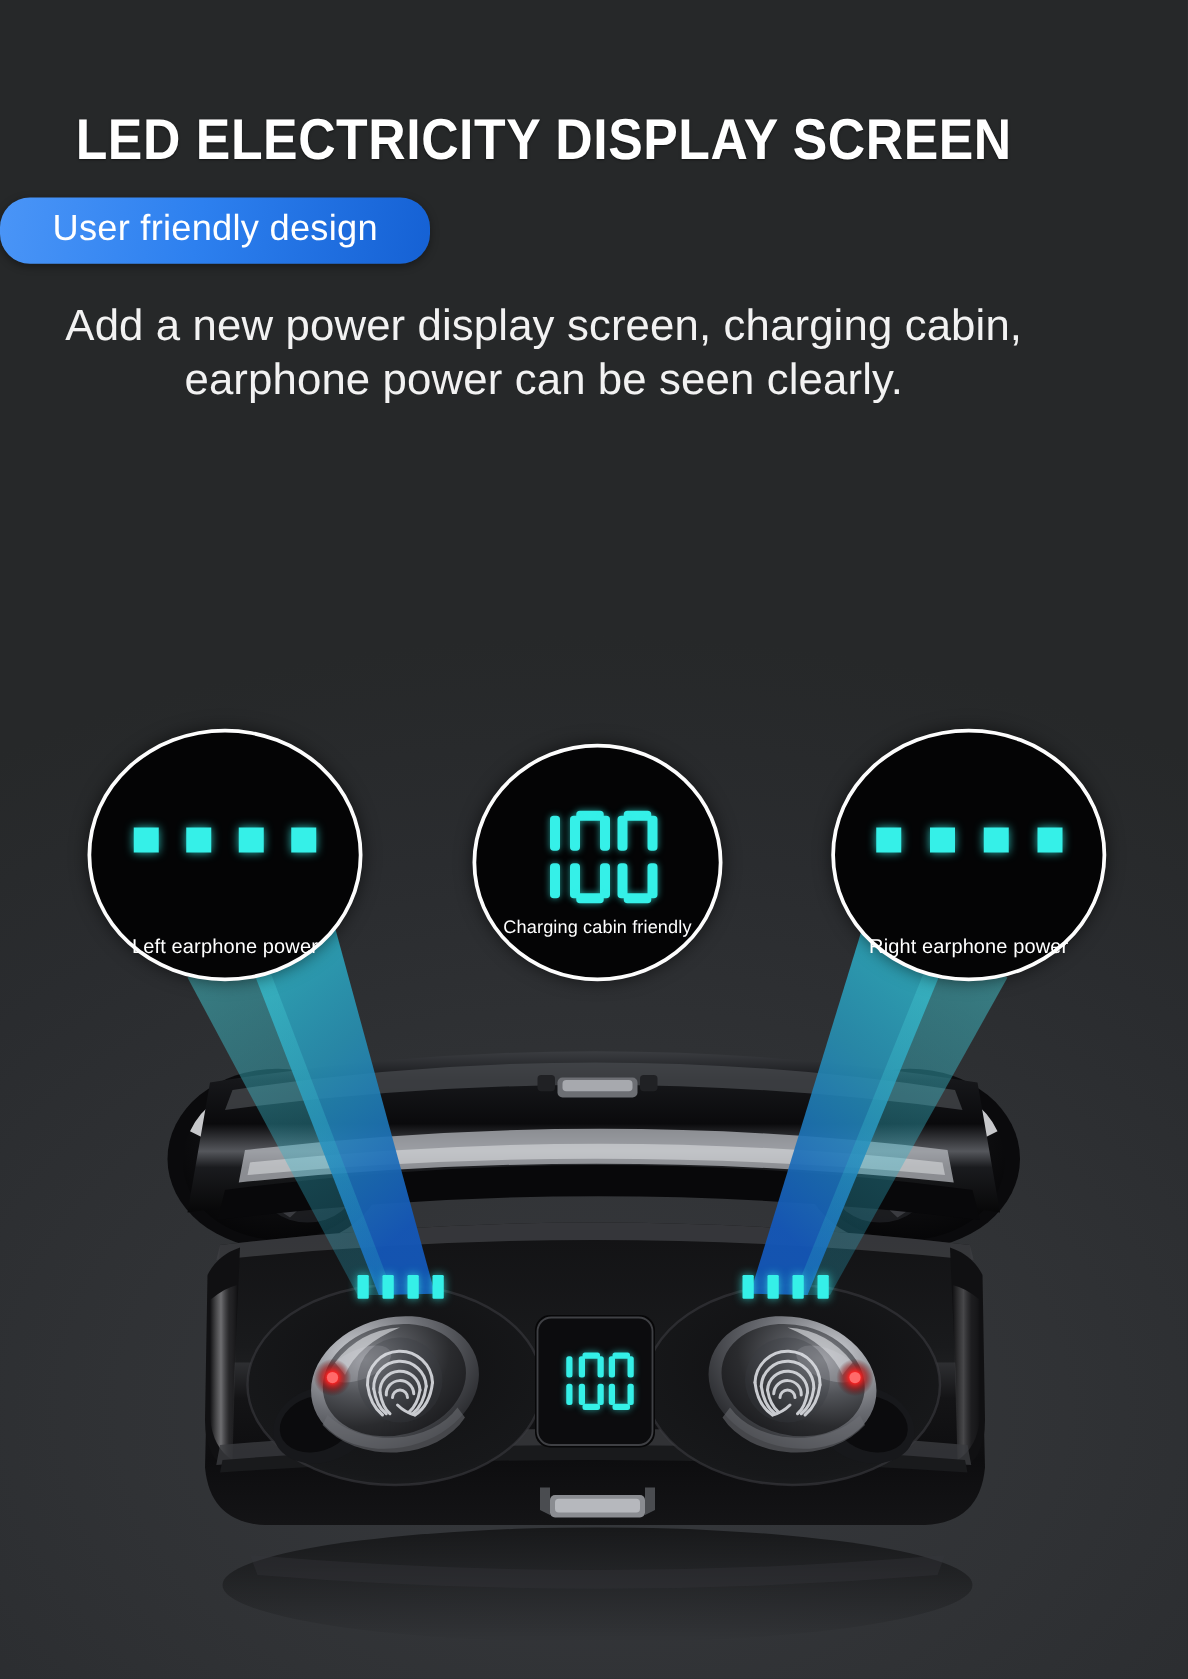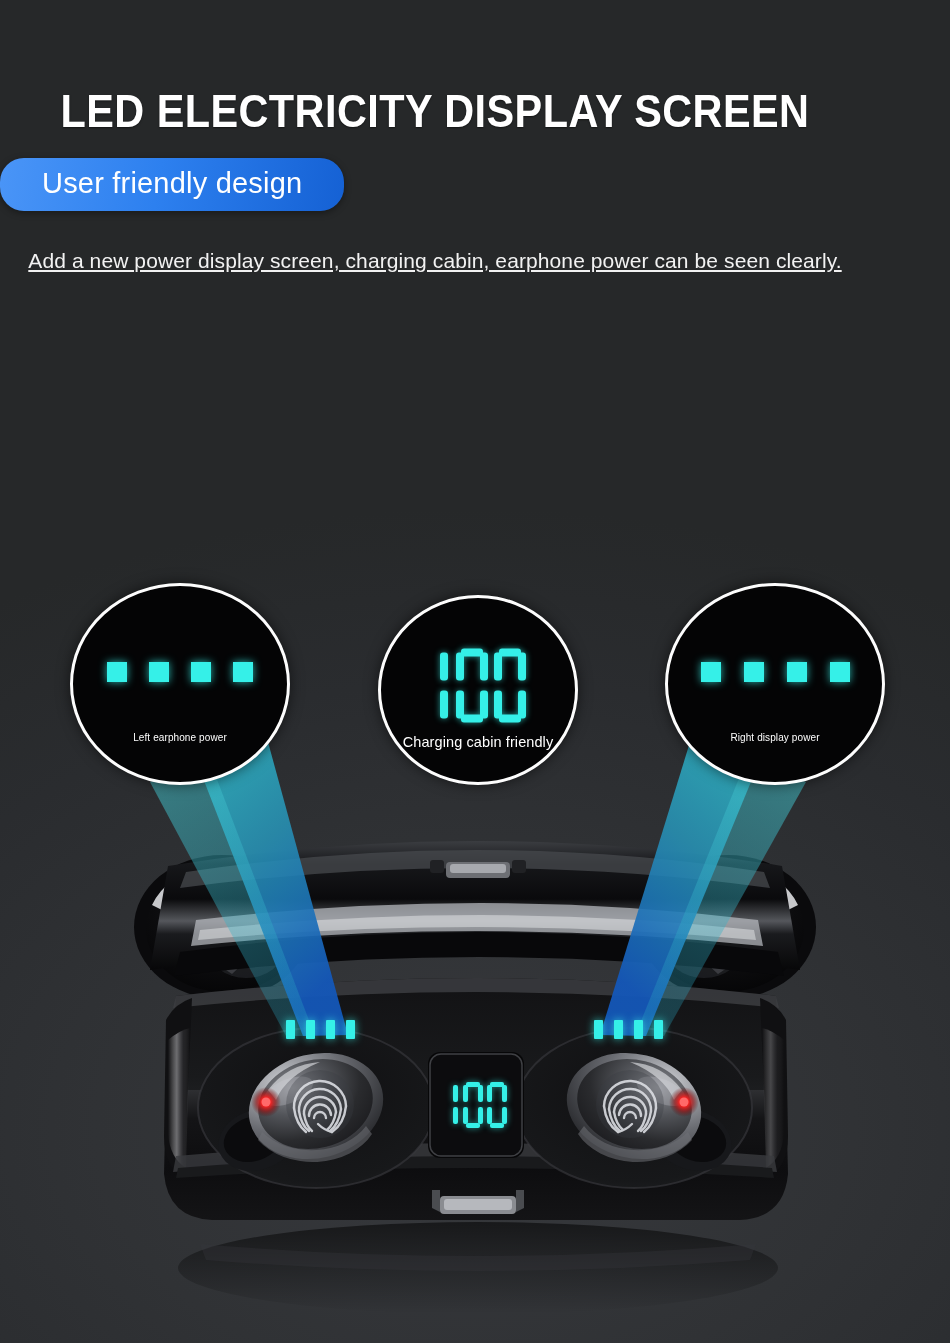--- a/index.html
+++ b/index.html
@@ -22,43 +22,43 @@
   }
   .pill-wrap { margin-top:22px; display:flex; justify-content:flex-start; }
   .pill {
     display:inline-block; padding:9px 42px 11px; border-radius:24px;
     background:linear-gradient(100deg,#4a95f7 0%,#2d80ef 46%,#1561d4 100%);
     color:#ffffff; font-size:29px; line-height:33px; letter-spacing:0.2px;
     box-shadow:0 2px 7px rgba(0,0,0,0.38);
   }
   .desc {
     margin:28px auto 0; width:850px; color:#f2f2f2;
-    font-size:21px; line-height:43px; letter-spacing:0.1px;text-decoration:underline;
+    font-size:35px; line-height:43px; letter-spacing:0.1px;
   }
 
   
   .circle {
     position:absolute; border-radius:50%;
     background:#040405; border:3px solid #fdfdfd;
     box-shadow:0 0 14px rgba(0,0,0,0.55);
     z-index:6;
   }
   .c-left   { left:70px;  top:583px; width:220px; height:202px; }
   .c-center { left:378px; top:595px; width:200px; height:190px; }
   .c-right  { left:665px; top:583px; width:220px; height:202px; }
 
   .leds { position:absolute; left:0; right:0; top:44%; transform:translateY(-50%);
           display:flex; justify-content:center; gap:22px; }
   .led { width:20px; height:20px; background:#35f0e8;
          box-shadow:0 0 8px rgba(53,240,232,0.75); }
   .c-right .leds { gap:23px; }
 
   .cap {
-    position:absolute; left:0; right:0; bottom:39px; text-align:center;
-    color:#ffffff; font-size:10px; letter-spacing:0.1px; white-space:nowrap;
+    position:absolute; left:0; right:0; bottom:15px; text-align:center;
+    color:#ffffff; font-size:16px; letter-spacing:0.1px; white-space:nowrap;
   }
   .c-center .cap { bottom:32px; font-size:14.5px; }
 
   
   .seg-display { position:absolute; left:0; right:0; top:50%; transform:translateY(-56%);
                  display:flex; justify-content:center; align-items:center; }
   .digit { position:relative; margin:0 3px; }
   .seg { position:absolute; background:#35f0e8; box-shadow:0 0 6px rgba(53,240,232,0.6); }
   .seg.off { background:transparent; box-shadow:none; }
 
@@ -415,14 +415,14 @@
   <div class="cap">Charging cabin friendly</div>
 </div>
 
 <div class="circle c-right">
   <div class="leds">
     <span class="led"></span>
     <span class="led"></span>
     <span class="led"></span>
     <span class="led"></span>
   </div>
-  <div class="cap">Right display power</div>
+  <div class="cap">Right earphone power</div>
 </div>
 
 </body></html>

